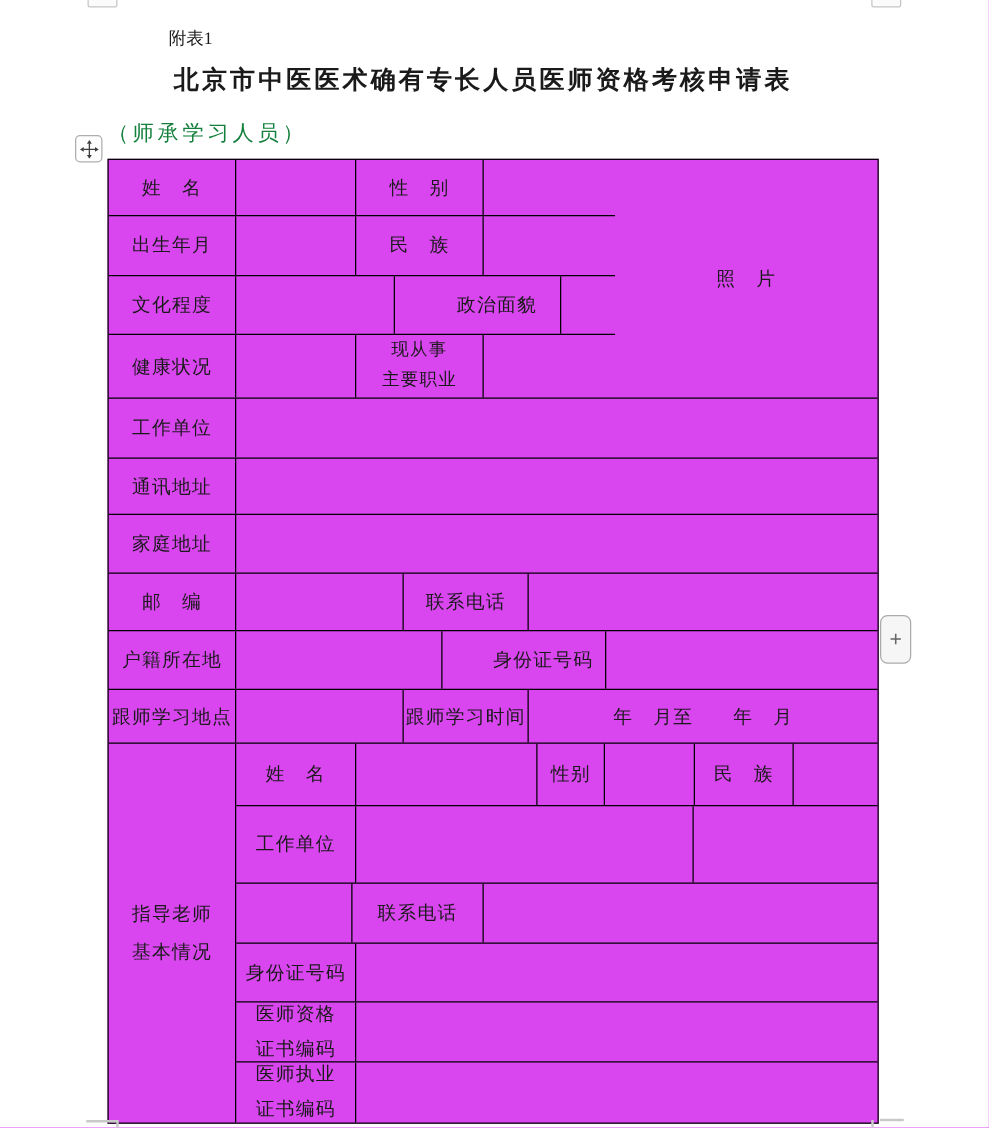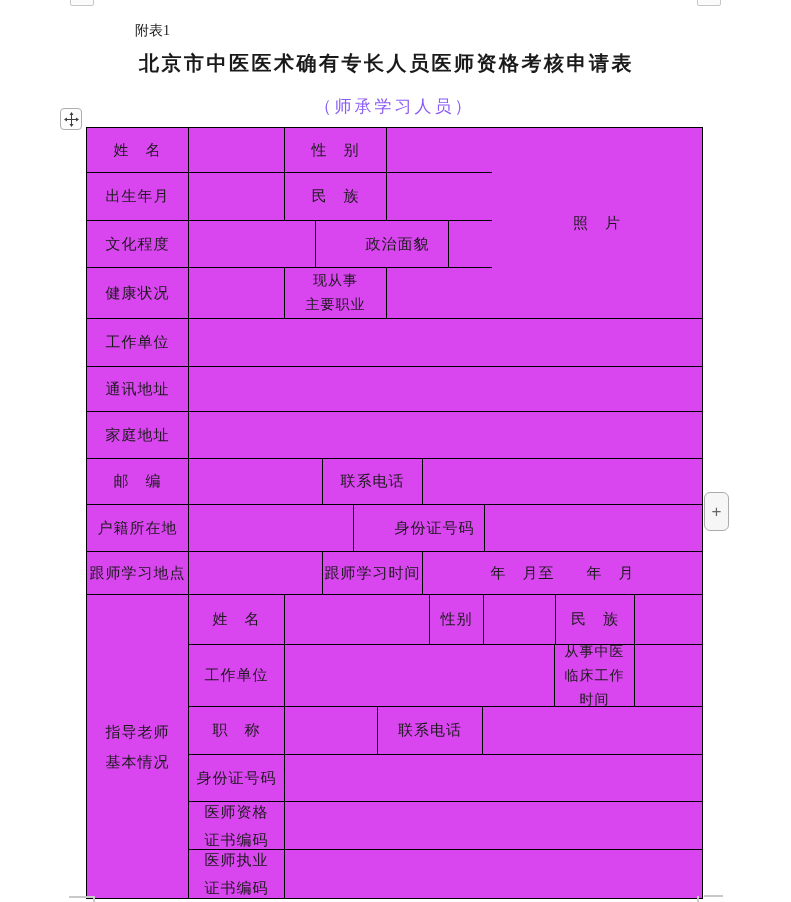--- a/index.html
+++ b/index.html
@@ -6,21 +6,21 @@
   body{
     width:791px;height:902px;position:relative;overflow:hidden;
     background:#ffffff;color:#1a1a1a;
     font-family:"Liberation Serif","DejaVu Serif",serif;
   }
   
   .appendix{position:absolute;left:92px;top:22px;font-size:14px;padding-left:43px;}
   .title{position:absolute;left:78px;top:50px;width:617px;margin:0;
     text-align:center;font-size:20px;font-weight:bold;letter-spacing:2.5px;}
   .subtitle{position:absolute;left:86px;top:95px;width:617px;
-    text-align:center;font-size:17px;letter-spacing:3px;color:#8b5cf6;}
+    text-align:left;font-size:17px;letter-spacing:3px;color:#15803d;}
   
   .top-frag{position:absolute;top:-13px;width:22px;height:17px;
     border:1px solid #c6c6c6;border-radius:2px;background:#fbfbfb;}
   .frag-left{left:70px;}
   .frag-right{left:697px;}
   
   .move-handle{position:absolute;left:60px;top:108px;width:22px;height:22px;
     border:1px solid #aeaeae;border-radius:4px;background:#fdfdfd;
     display:flex;align-items:center;justify-content:center;padding:0;cursor:move;}
   
@@ -160,27 +160,23 @@
         <div class="c w96">姓　名</div>
         <div class="c w145"></div>
         <div class="c w54">性别</div>
         <div class="c w72"></div>
         <div class="c w79">民　族</div>
         <div class="c fill last"></div>
       </div>
       <div class="r h62">
         <div class="c w96">工作单位</div>
         <div class="c w270"></div>
-        <div class="c w80 sm">从事中医
-临床工作
-时间</div>
-        <div class="c fill last"></div>
-      </div>
-      <div class="r h48">
-        <div class="c w96">职　称</div>
+        <div class="c fill last"></div>
+      </div>
+      <div class="r h48">
         <div class="c w93"></div>
         <div class="c w105">联系电话</div>
         <div class="c fill last"></div>
       </div>
       <div class="r h47">
         <div class="c w96">身份证号码</div>
         <div class="c fill last"></div>
       </div>
       <div class="r h48">
         <div class="c w96 ml">医师资格

